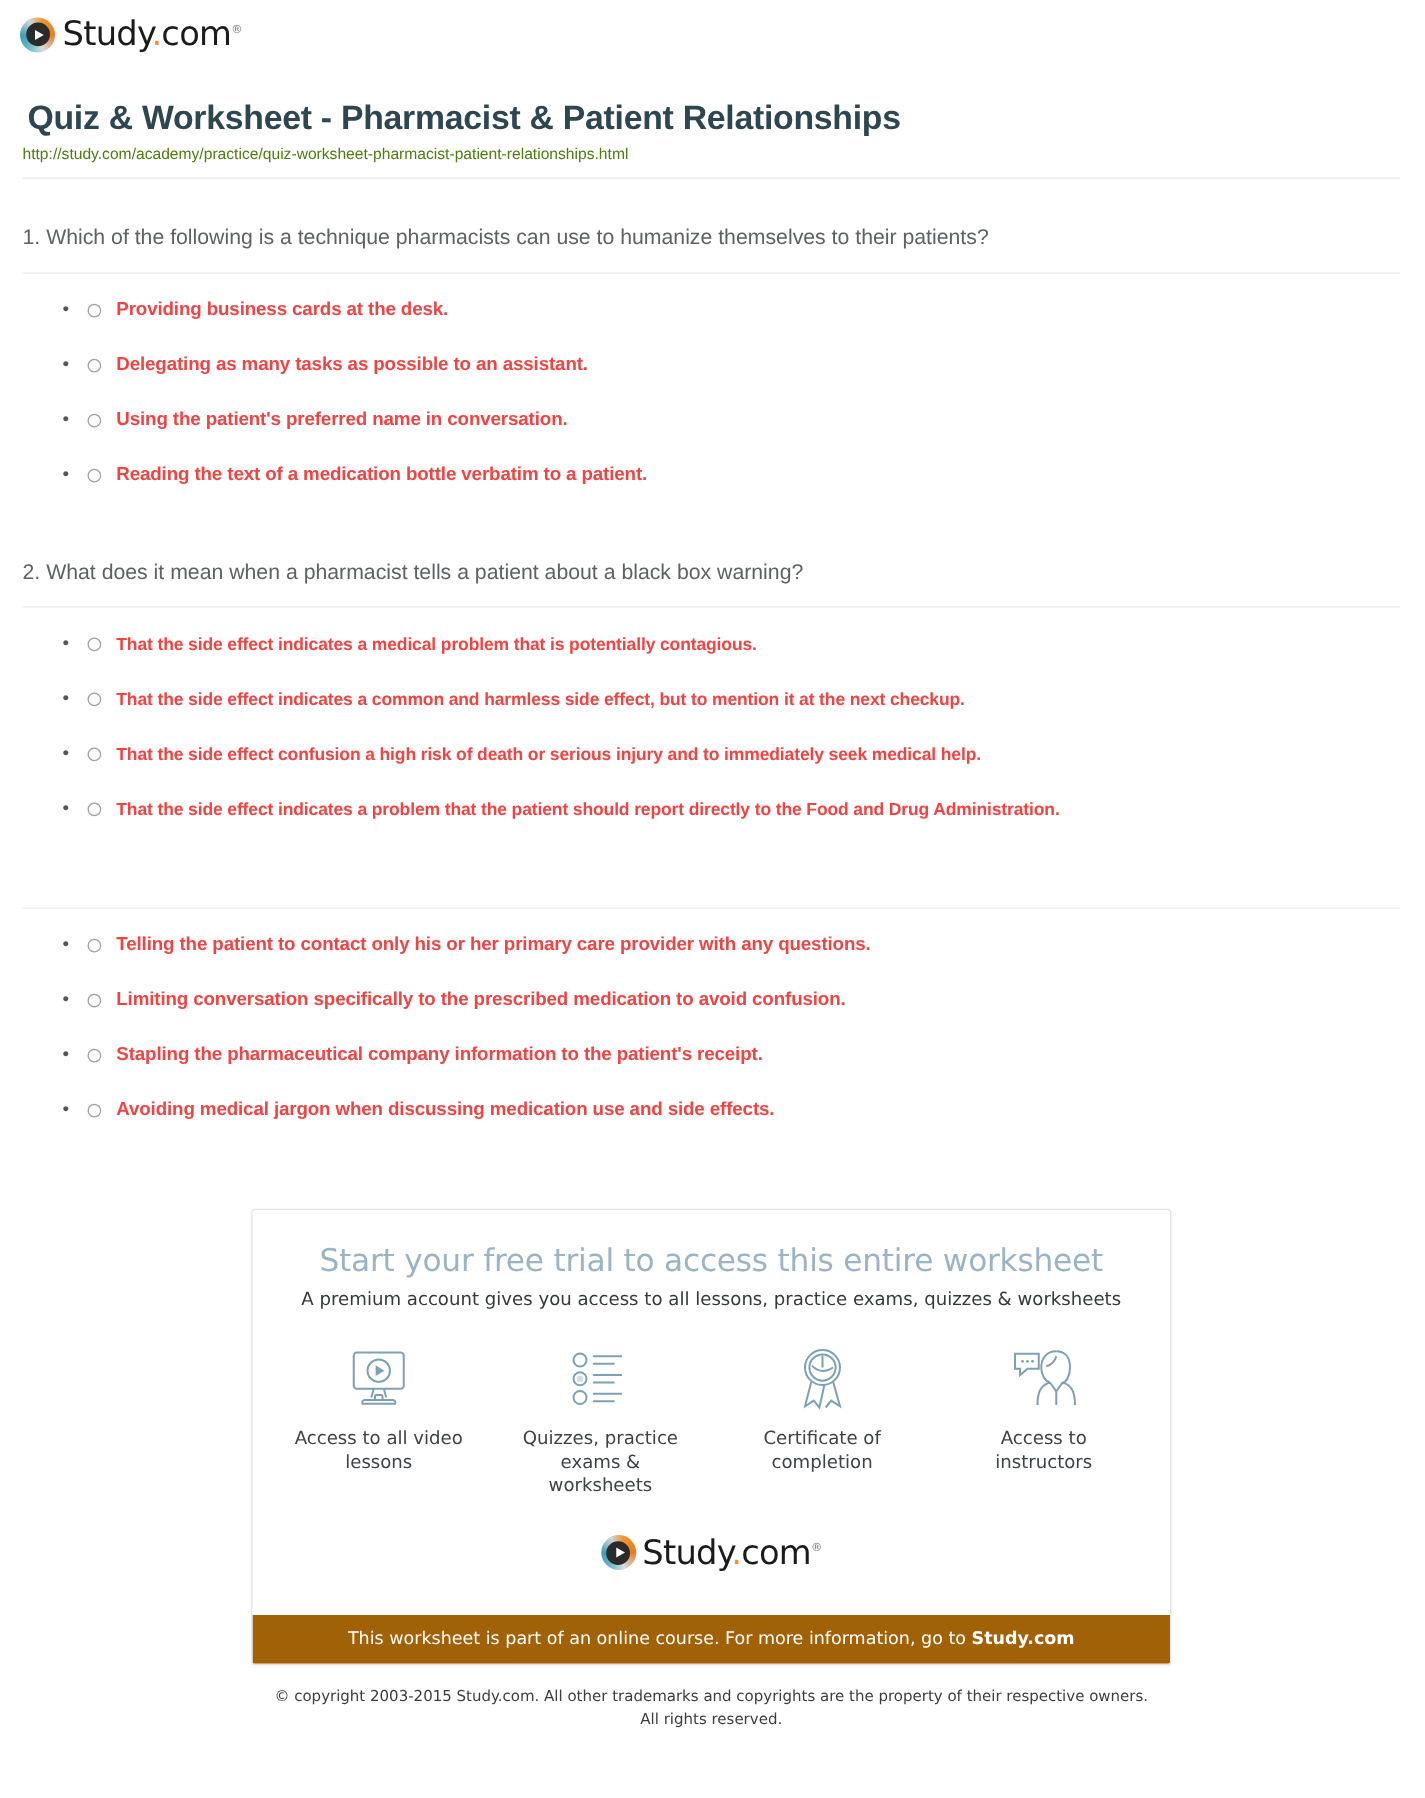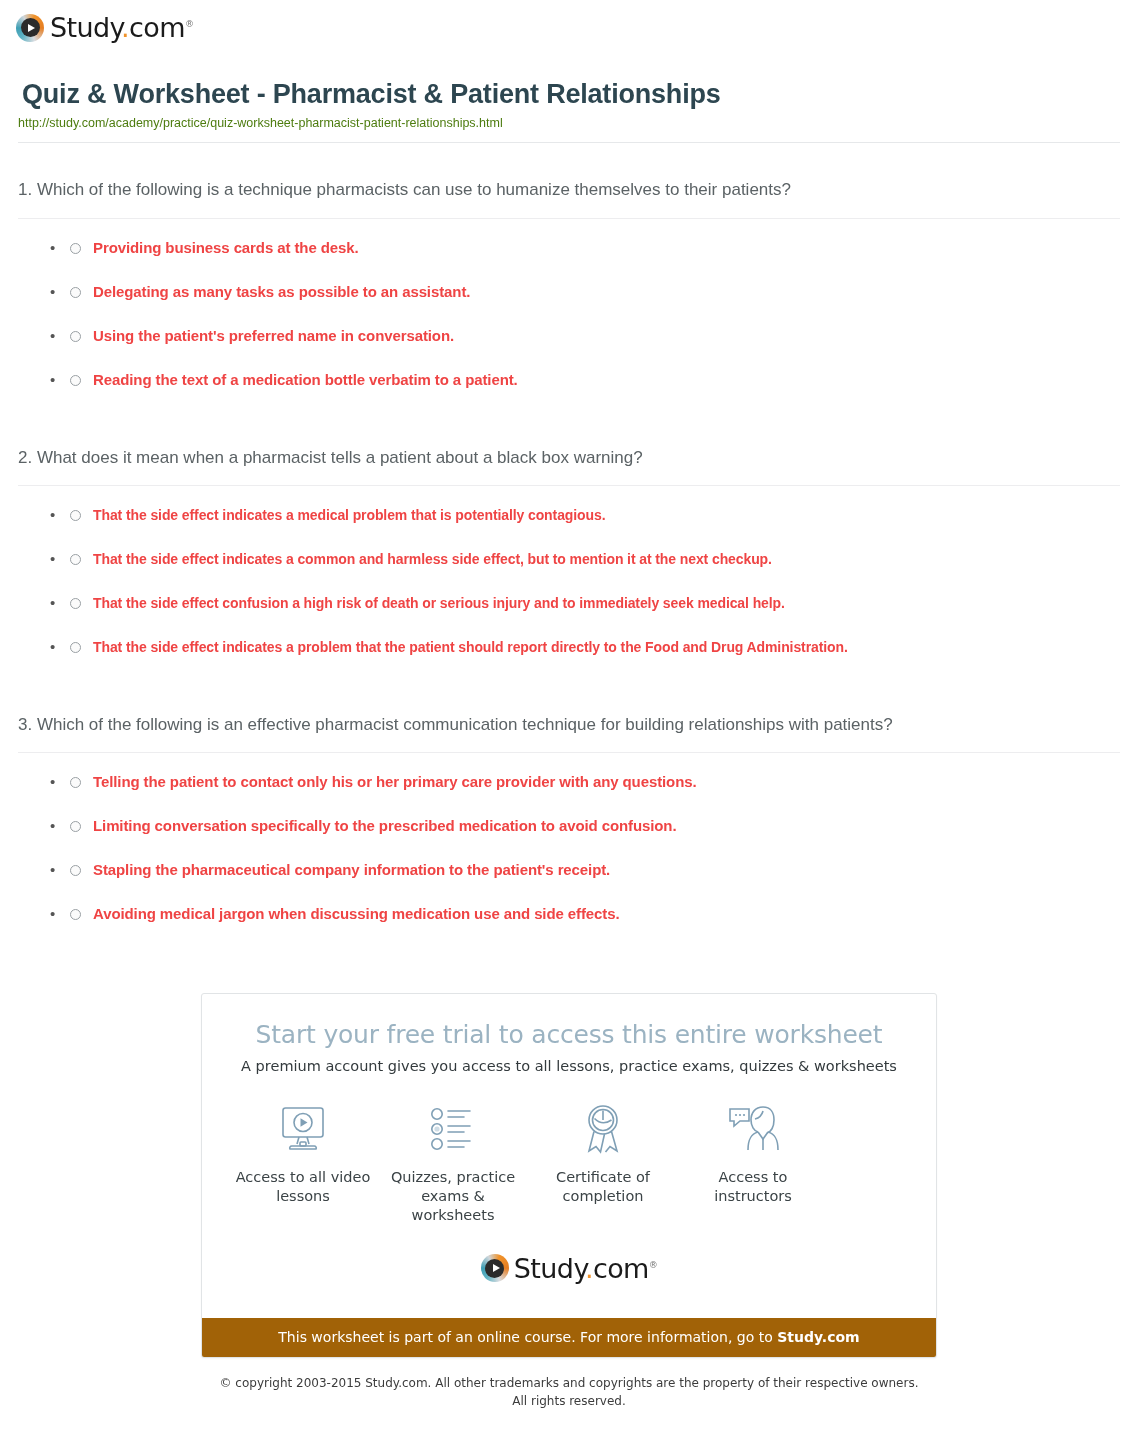--- a/index.html
+++ b/index.html
@@ -186,21 +186,21 @@
     letter-spacing: -0.2px;
   }
   .promo-sub {
     margin: 9px 0 0 0;
     font-size: 14.5px;
     color: #333a3d;
     font-family: "DejaVu Sans", sans-serif;
   }
   .features {
     display: flex;
-    justify-content: flex-start;
+    justify-content: space-between;
     align-items: flex-start;
     padding: 26px 6px 6px 6px;
   }
   .feature {
     width: 150px;
     text-align: center;
   }
   .feature-icon {
     height: 58px;
     display: flex;
@@ -308,21 +308,20 @@
       </li>
       <li class="option">
         <span class="option-bullet">•</span>
         <span class="radio"></span>
         <span class="option-label">That the side effect indicates a problem that the patient should report directly to the Food and Drug Administration.</span>
       </li>
     </ul>
   </section>
 
   <section class="question">
-    <p class="question-text">3. Which of the following is an effective pharmacist communication technique for building relationships with patients?</p>
     <hr class="question-rule">
     <ul class="options">
       <li class="option">
         <span class="option-bullet">•</span>
         <span class="radio"></span>
         <span class="option-label">Telling the patient to contact only his or her primary care provider with any questions.</span>
       </li>
       <li class="option">
         <span class="option-bullet">•</span>
         <span class="radio"></span>

